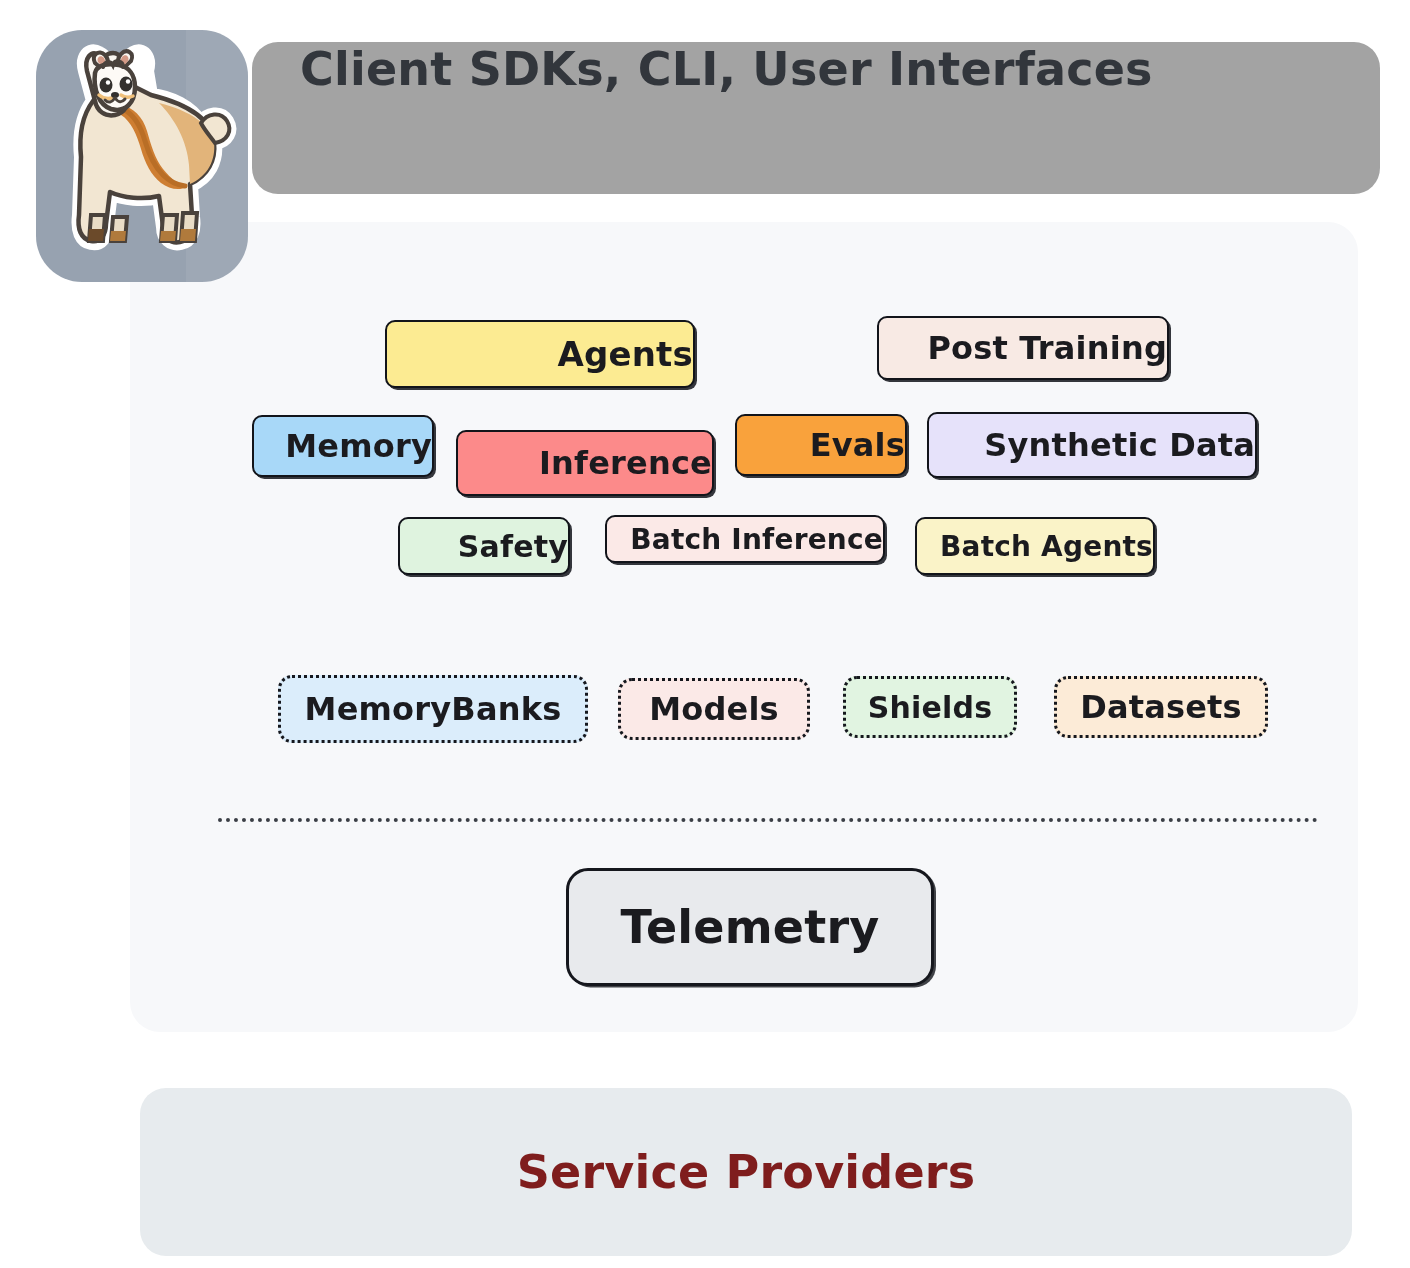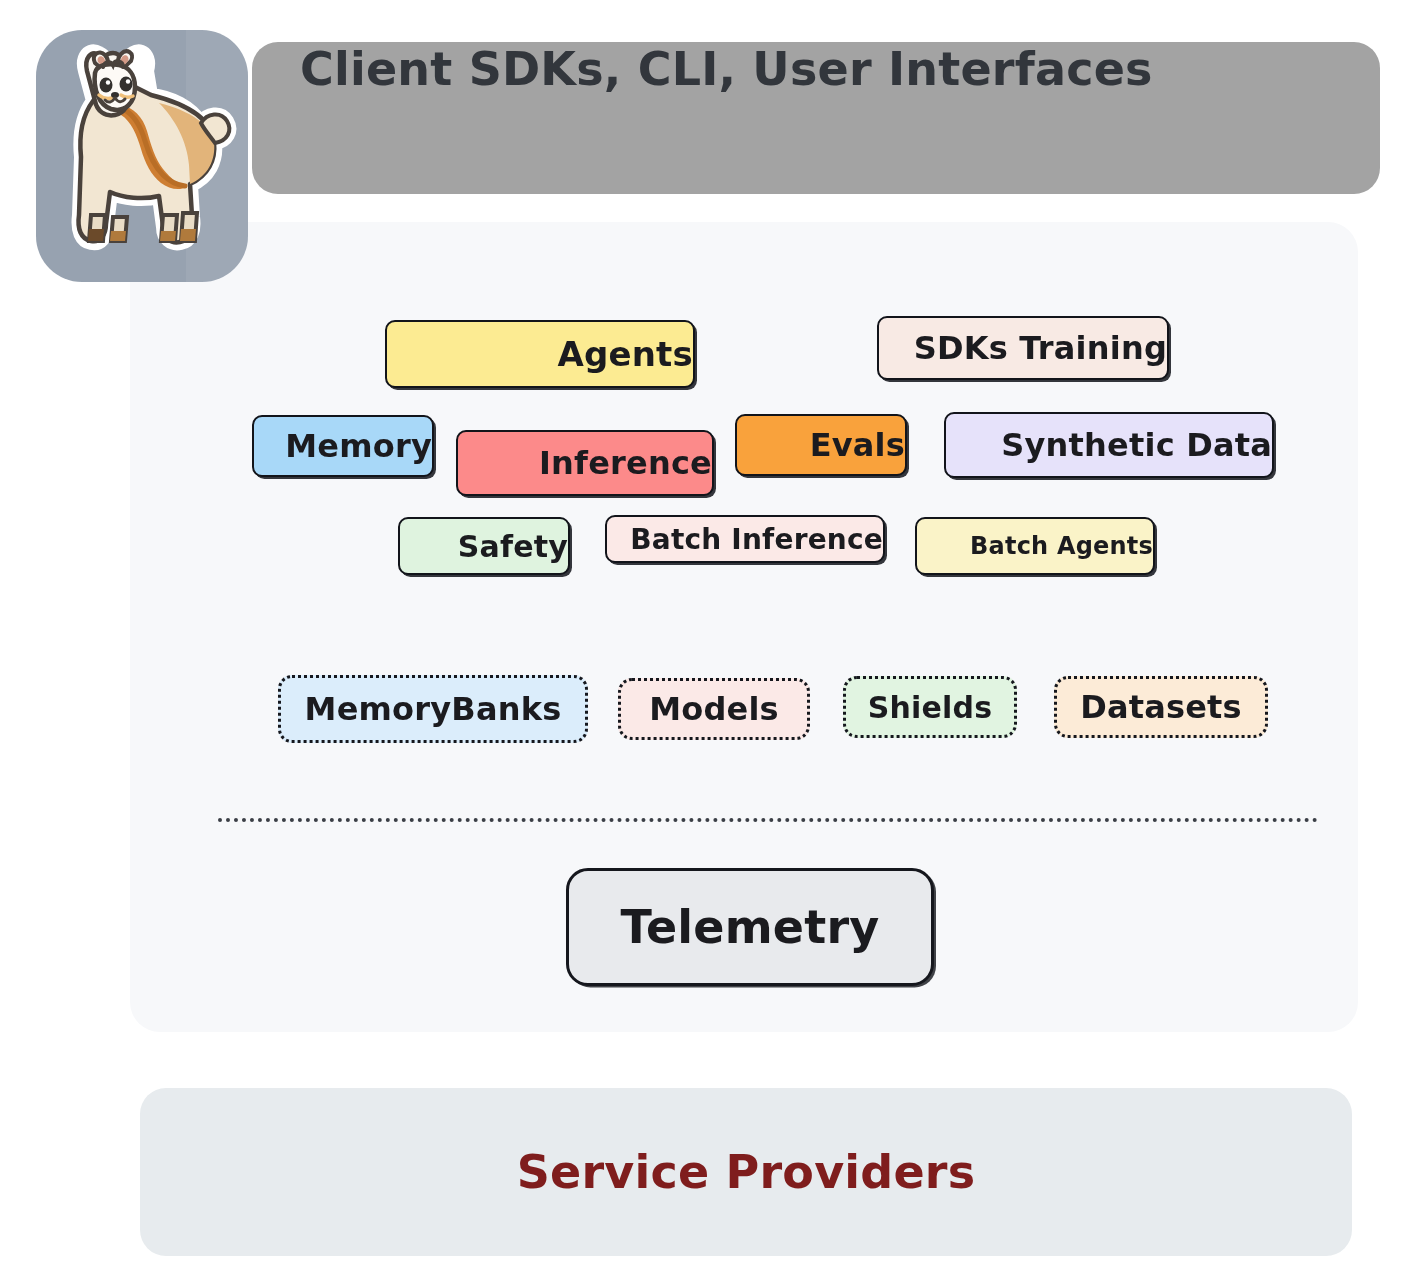--- a/index.html
+++ b/index.html
@@ -205,42 +205,42 @@
     </svg>
   </div>
 
   <div class="api-panel"></div>
 
   <div id="api-boxes">
       <div class="sbox" style="left: 385px; top: 320px; width: 310px; height: 68px; background: rgb(252, 235, 146);">
         <span class="hand lbl" style="font-size: 34px;">Agents</span>
       </div>
       <div class="sbox" style="left: 877px; top: 316px; width: 292px; height: 64px; background: rgb(248, 234, 228);">
-        <span class="hand lbl" style="font-size: 32px;">SDKs Training</span>
+        <span class="hand lbl" style="font-size: 32px;">Post Training</span>
       </div>
       <div class="sbox" style="left: 252px; top: 415px; width: 182px; height: 62px; background: rgb(168, 216, 248);">
         <span class="hand lbl" style="font-size: 32px;">Memory</span>
       </div>
       <div class="sbox" style="left: 456px; top: 411px; width: 258px; height: 66px; background: rgb(252, 138, 138); margin-top: 19px;">
         <span class="hand lbl" style="font-size: 32px;">Inference</span>
       </div>
       <div class="sbox" style="left: 735px; top: 414px; width: 172px; height: 62px; background: rgb(249, 162, 60);">
         <span class="hand lbl" style="font-size: 32px;">Evals</span>
       </div>
-      <div class="sbox" style="left: 927px; top: 412px; width: 330px; height: 66px; background: rgb(230, 226, 250); margin-left: 17px;">
+      <div class="sbox" style="left: 927px; top: 412px; width: 330px; height: 66px; background: rgb(230, 226, 250);">
         <span class="hand lbl" style="font-size: 32px;">Synthetic Data</span>
       </div>
       <div class="sbox" style="left: 398px; top: 517px; width: 172px; height: 58px; background: rgb(223, 243, 223);">
         <span class="hand lbl" style="font-size: 30px;">Safety</span>
       </div>
       <div class="sbox" style="left: 605px; top: 515px; width: 280px; height: 48px; background: rgb(251, 233, 231);">
         <span class="hand lbl" style="font-size: 28px;">Batch Inference</span>
       </div>
       <div class="sbox" style="left: 915px; top: 517px; width: 240px; height: 58px; background: rgb(250, 243, 200);">
-        <span class="hand lbl" style="font-size: 24px;">Batch Agents</span>
+        <span class="hand lbl" style="font-size: 28px;">Batch Agents</span>
       </div>
     </div>
 
   <div id="resource-boxes">
       <div class="rbox" style="left: 278px; top: 675px; width: 310px; height: 68px; background: rgb(219, 237, 251);">
         <span class="hand lbl" style="font-size: 32px;">MemoryBanks</span>
       </div>
       <div class="rbox" style="left: 618px; top: 678px; width: 192px; height: 62px; background: rgb(251, 233, 231);">
         <span class="hand lbl" style="font-size: 32px;">Models</span>
       </div>

